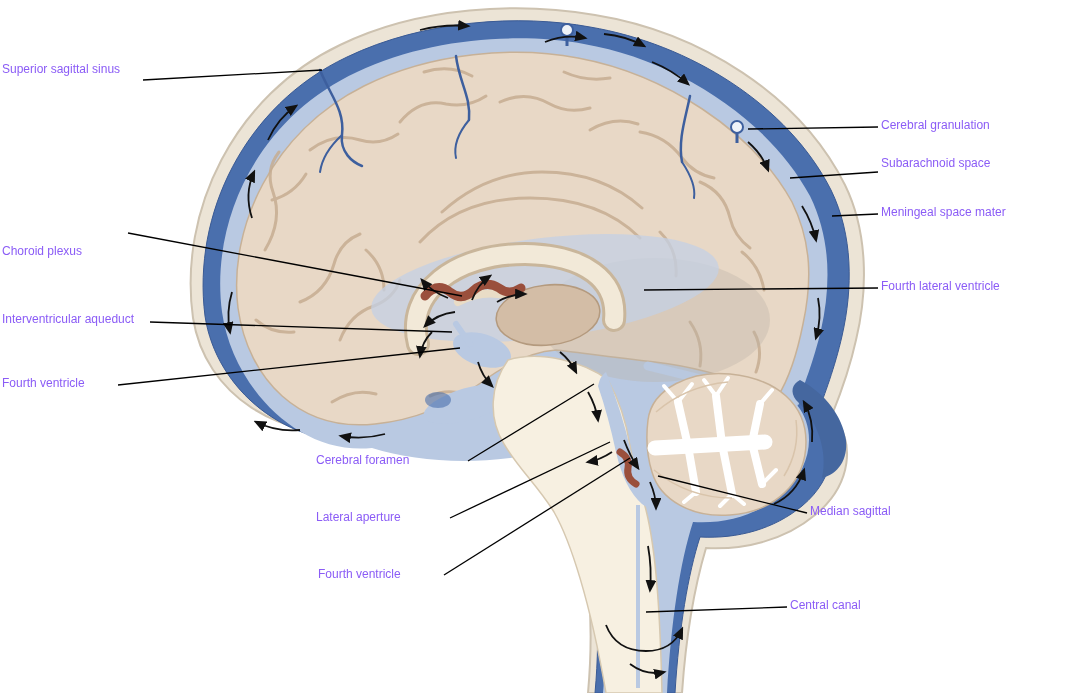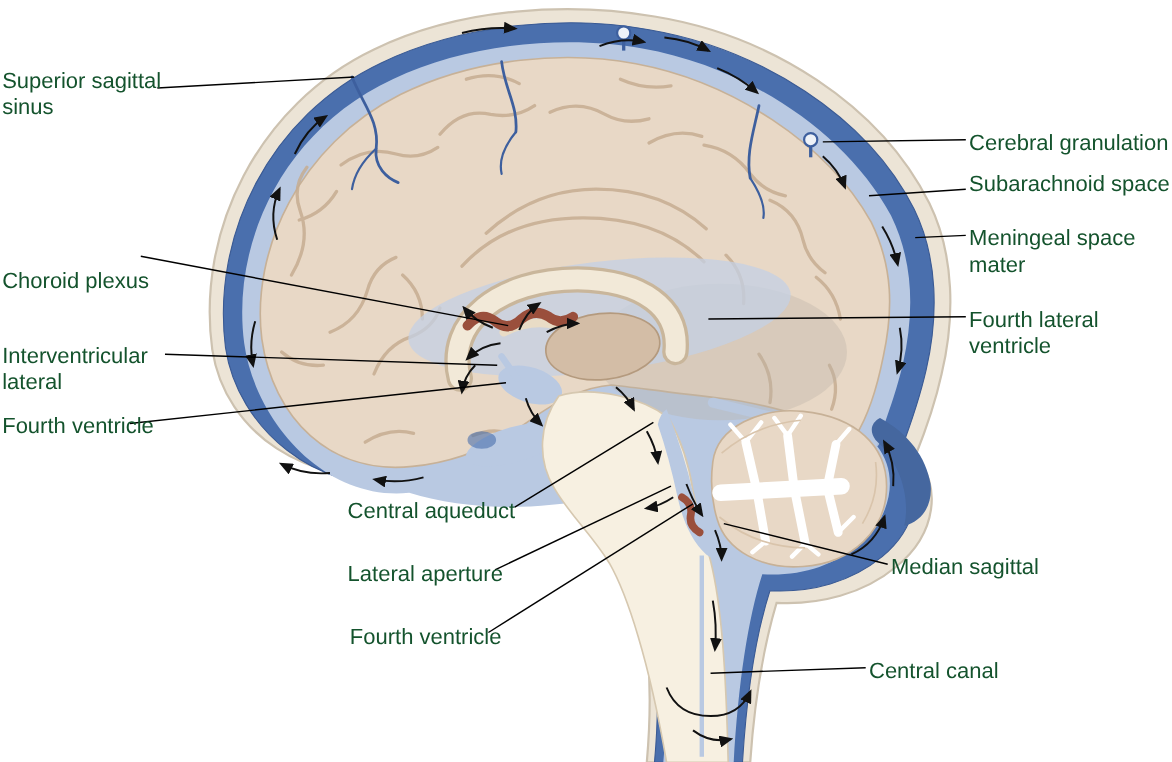--- a/index.html
+++ b/index.html
@@ -6,23 +6,23 @@
   .stage{
     position:relative;
     width:1065px;height:693px;
     background:#ffffff;
     font-family:"Liberation Sans", sans-serif;
     overflow:hidden;
   }
   .stage svg{position:absolute;left:0;top:0;}
   .lbl{
     position:absolute;
-    font-size:20px;
+    font-size:12px;
     line-height:1.22;
-    color:#14532d;
+    color:#8b5cf6;
   }
 </style>
 </head>
 <body>
 
 <div class="stage">
 
   <svg width="1065" height="693" viewBox="0 0 1065 693">
     <defs>
       <marker id="ah" markerWidth="7" markerHeight="6" refX="5.5" refY="3" orient="auto">
@@ -198,23 +198,23 @@
       <line x1="878" y1="172" x2="790" y2="178"></line>
       <line x1="878" y1="214" x2="832" y2="216"></line>
       <line x1="878" y1="288" x2="644" y2="290"></line>
       <line x1="807" y1="513" x2="658" y2="476"></line>
       <line x1="787" y1="607" x2="646" y2="612"></line>
     </g>
   </svg>
 
   <div class="lbl" style="left:2px;top:62px;width:150px;">Superior sagittal sinus</div>
   <div class="lbl" style="left:2px;top:224px;margin-top:20px;">Choroid plexus</div>
-  <div class="lbl" style="left:2px;top:312px;width:140px;">Interventricular lateral</div>
+  <div class="lbl" style="left:2px;top:312px;width:140px;">Interventricular aqueduct</div>
   <div class="lbl" style="left:2px;top:376px;">Fourth ventricle</div>
-  <div class="lbl" style="left:316px;top:453px;">Central aqueduct</div>
+  <div class="lbl" style="left:316px;top:453px;">Cerebral foramen</div>
   <div class="lbl" style="left:316px;top:510px;">Lateral aperture</div>
   <div class="lbl" style="left:318px;top:567px;">Fourth ventricle</div>
   <div class="lbl" style="left:881px;top:118px;">Cerebral granulation</div>
   <div class="lbl" style="left:881px;top:156px;text-align:right;">Subarachnoid space</div>
   <div class="lbl" style="left:881px;top:205px;">Meningeal space mater</div>
   <div class="lbl" style="left:881px;top:279px;">Fourth lateral ventricle</div>
   <div class="lbl" style="left:810px;top:504px;">Median sagittal</div>
   <div class="lbl" style="left:790px;top:598px;">Central canal</div>
 
 </div>

